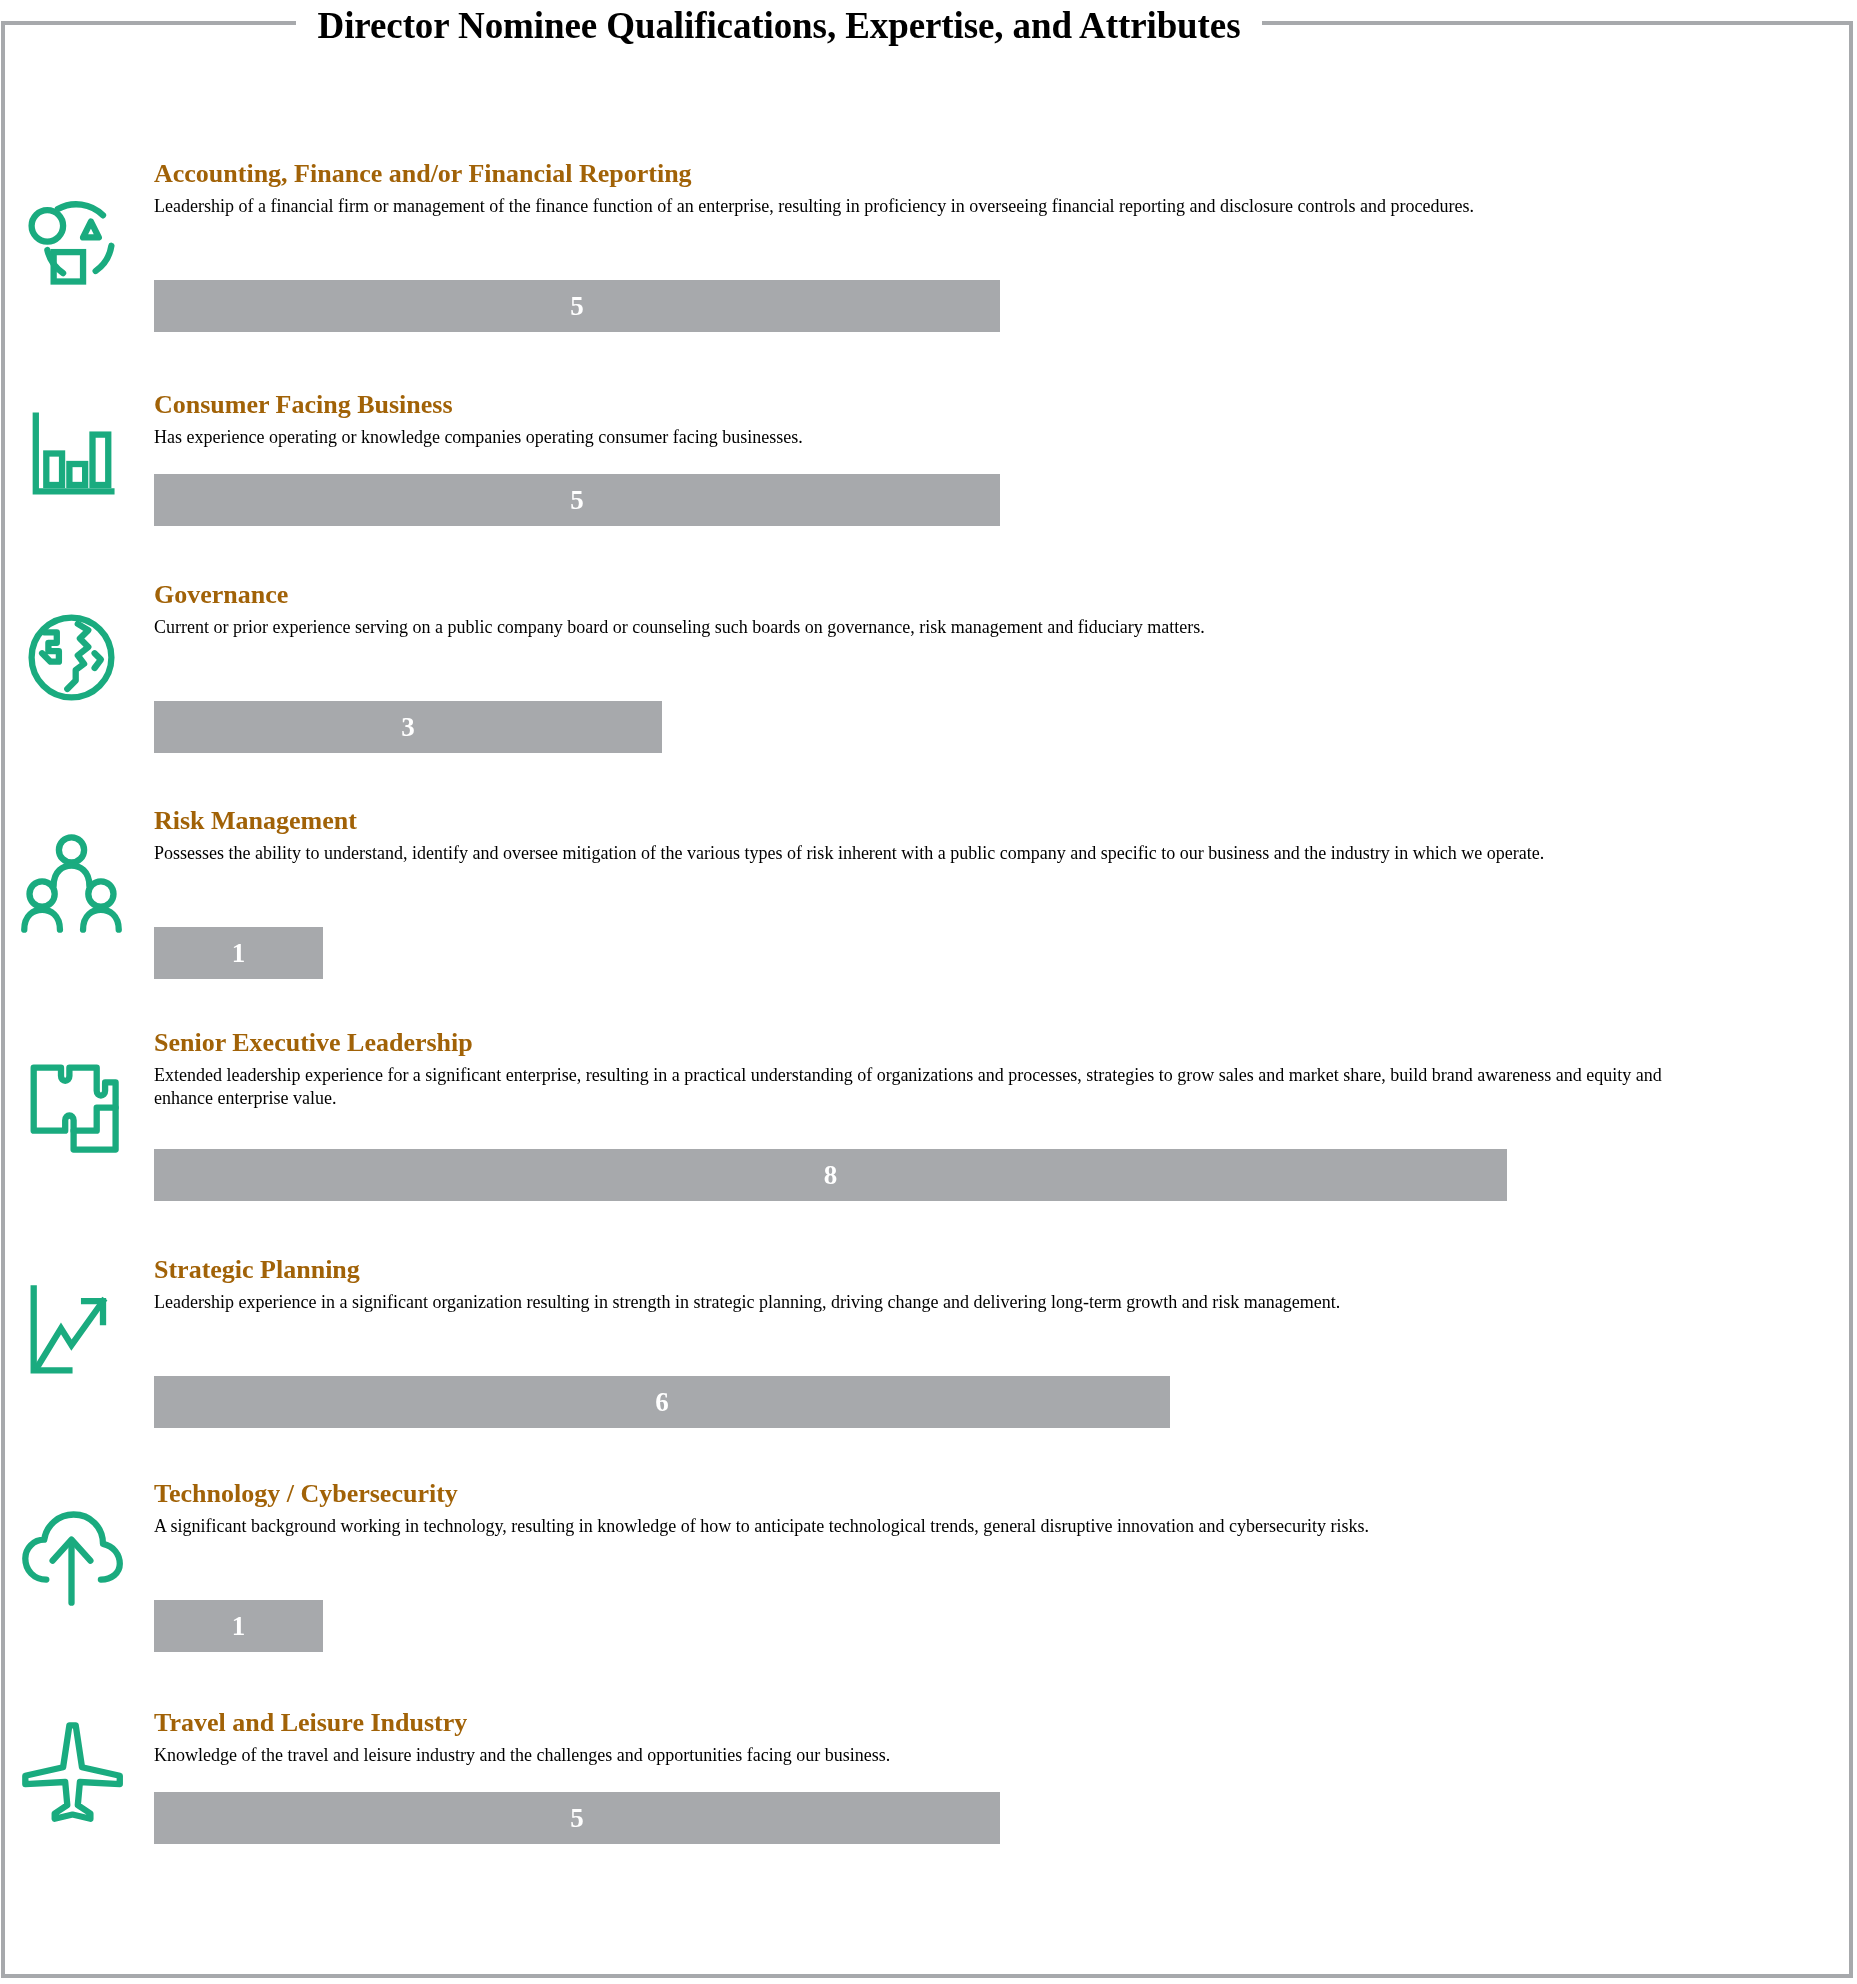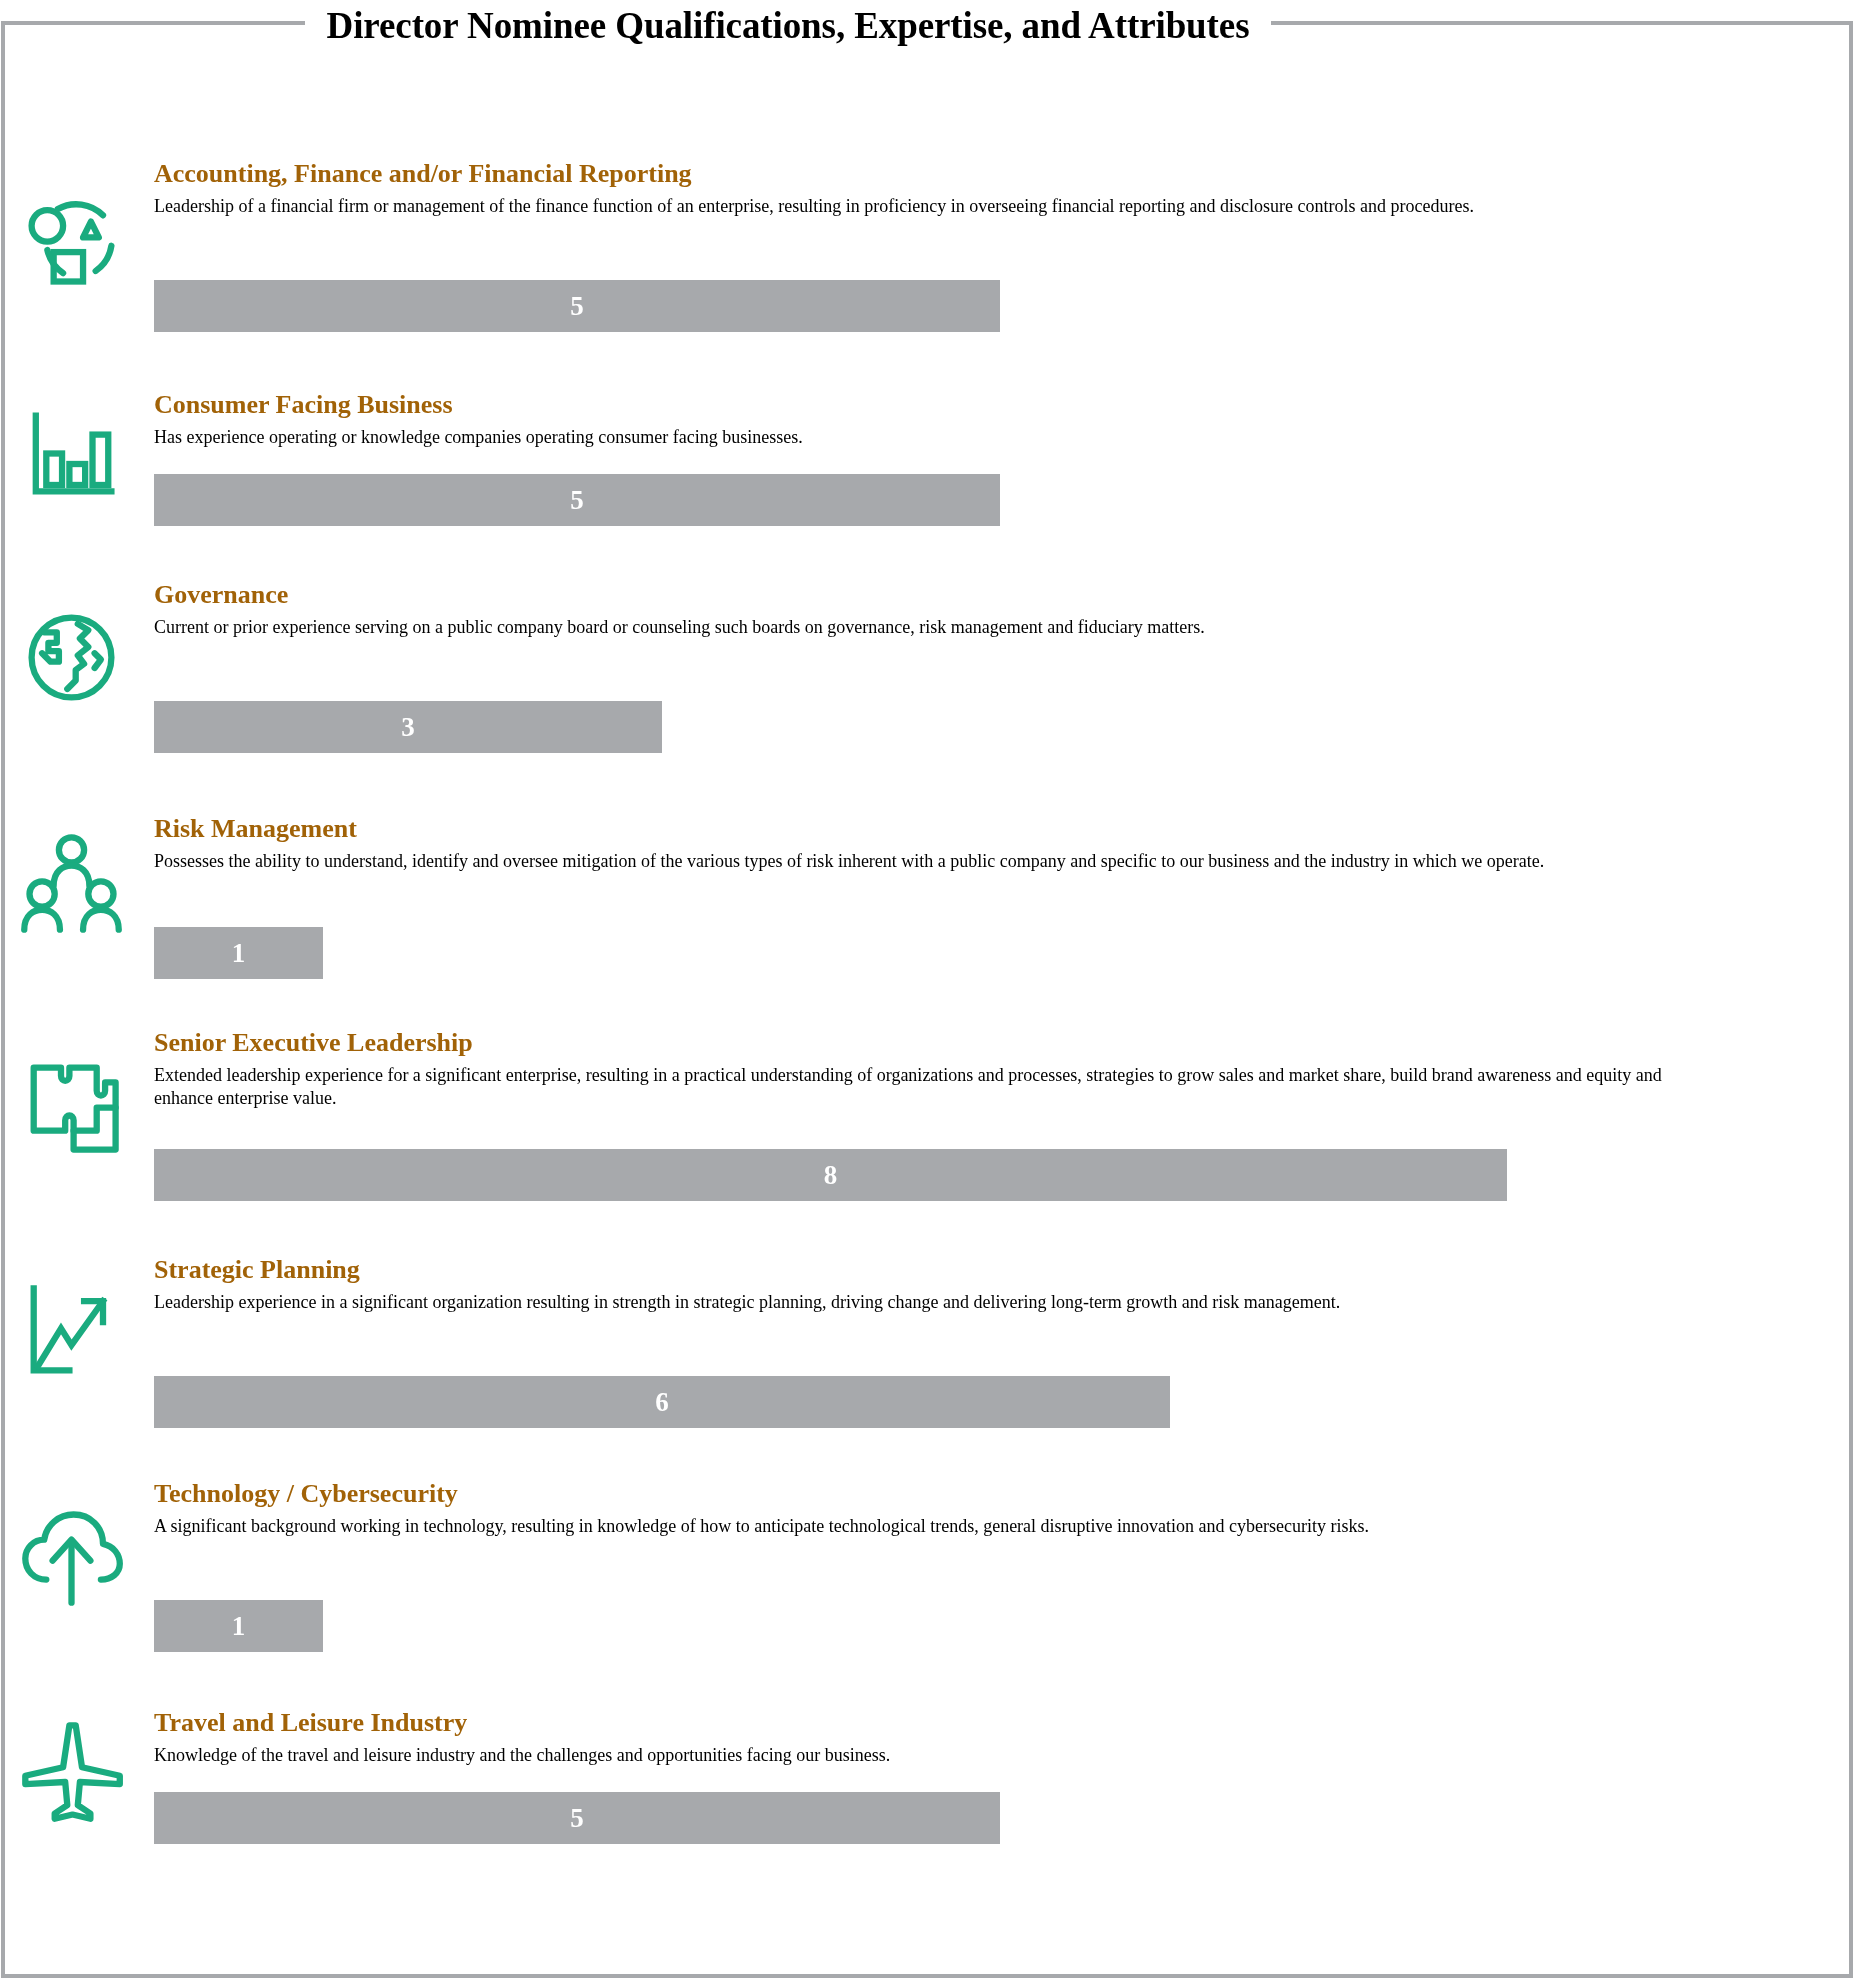--- a/index.html
+++ b/index.html
@@ -23,21 +23,21 @@
     top: 21px;
     width: 1852px;
     height: 1957px;
     border: 4.2px solid #a7a9ac;
     box-sizing: border-box;
   }
 
   
   #title-wrap {
     position: absolute;
-    left: 13px;
+    left: 4px;
     top: 0;
     width: 1550px;
     height: 51px;
     display: flex;
     align-items: center;
     justify-content: center;
     pointer-events: none;
   }
   #page-title {
     background: #ffffff;
@@ -190,21 +190,21 @@
     <div class="sec-icon" style="top:23.4px;">
       <svg viewBox="0 0 100 100" fill="none" stroke="#1AAB7F" stroke-width="6" stroke-linecap="round">
         <circle cx="50" cy="18" r="12"></circle>
         <path d="M33 52 C33 38 42 33 50 33 C58 33 67 38 67 52"></path>
         <circle cx="22" cy="60" r="12"></circle>
         <path d="M5 94 C5 80 14 75 22 75 C30 75 39 80 39 94"></path>
         <circle cx="78" cy="60" r="12"></circle>
         <path d="M61 94 C61 80 70 75 78 75 C86 75 95 80 95 94"></path>
       </svg>
     </div>
-    <div class="sec-body" style="top:8px;">
+    <div class="sec-body" style="top:0px;">
       <div class="sec-heading">Risk Management</div>
       <div class="sec-desc">Possesses the ability to understand, identify and oversee mitigation of the various types of risk inherent with a public company and specific to our business and the industry in which we operate.</div>
     </div>
     <div class="sec-bar-row" style="top:119px;">
       <div class="sec-bar" style="width:169px;">
         <span class="sec-bar-value">1</span>
       </div>
     </div>
   </div>
 

